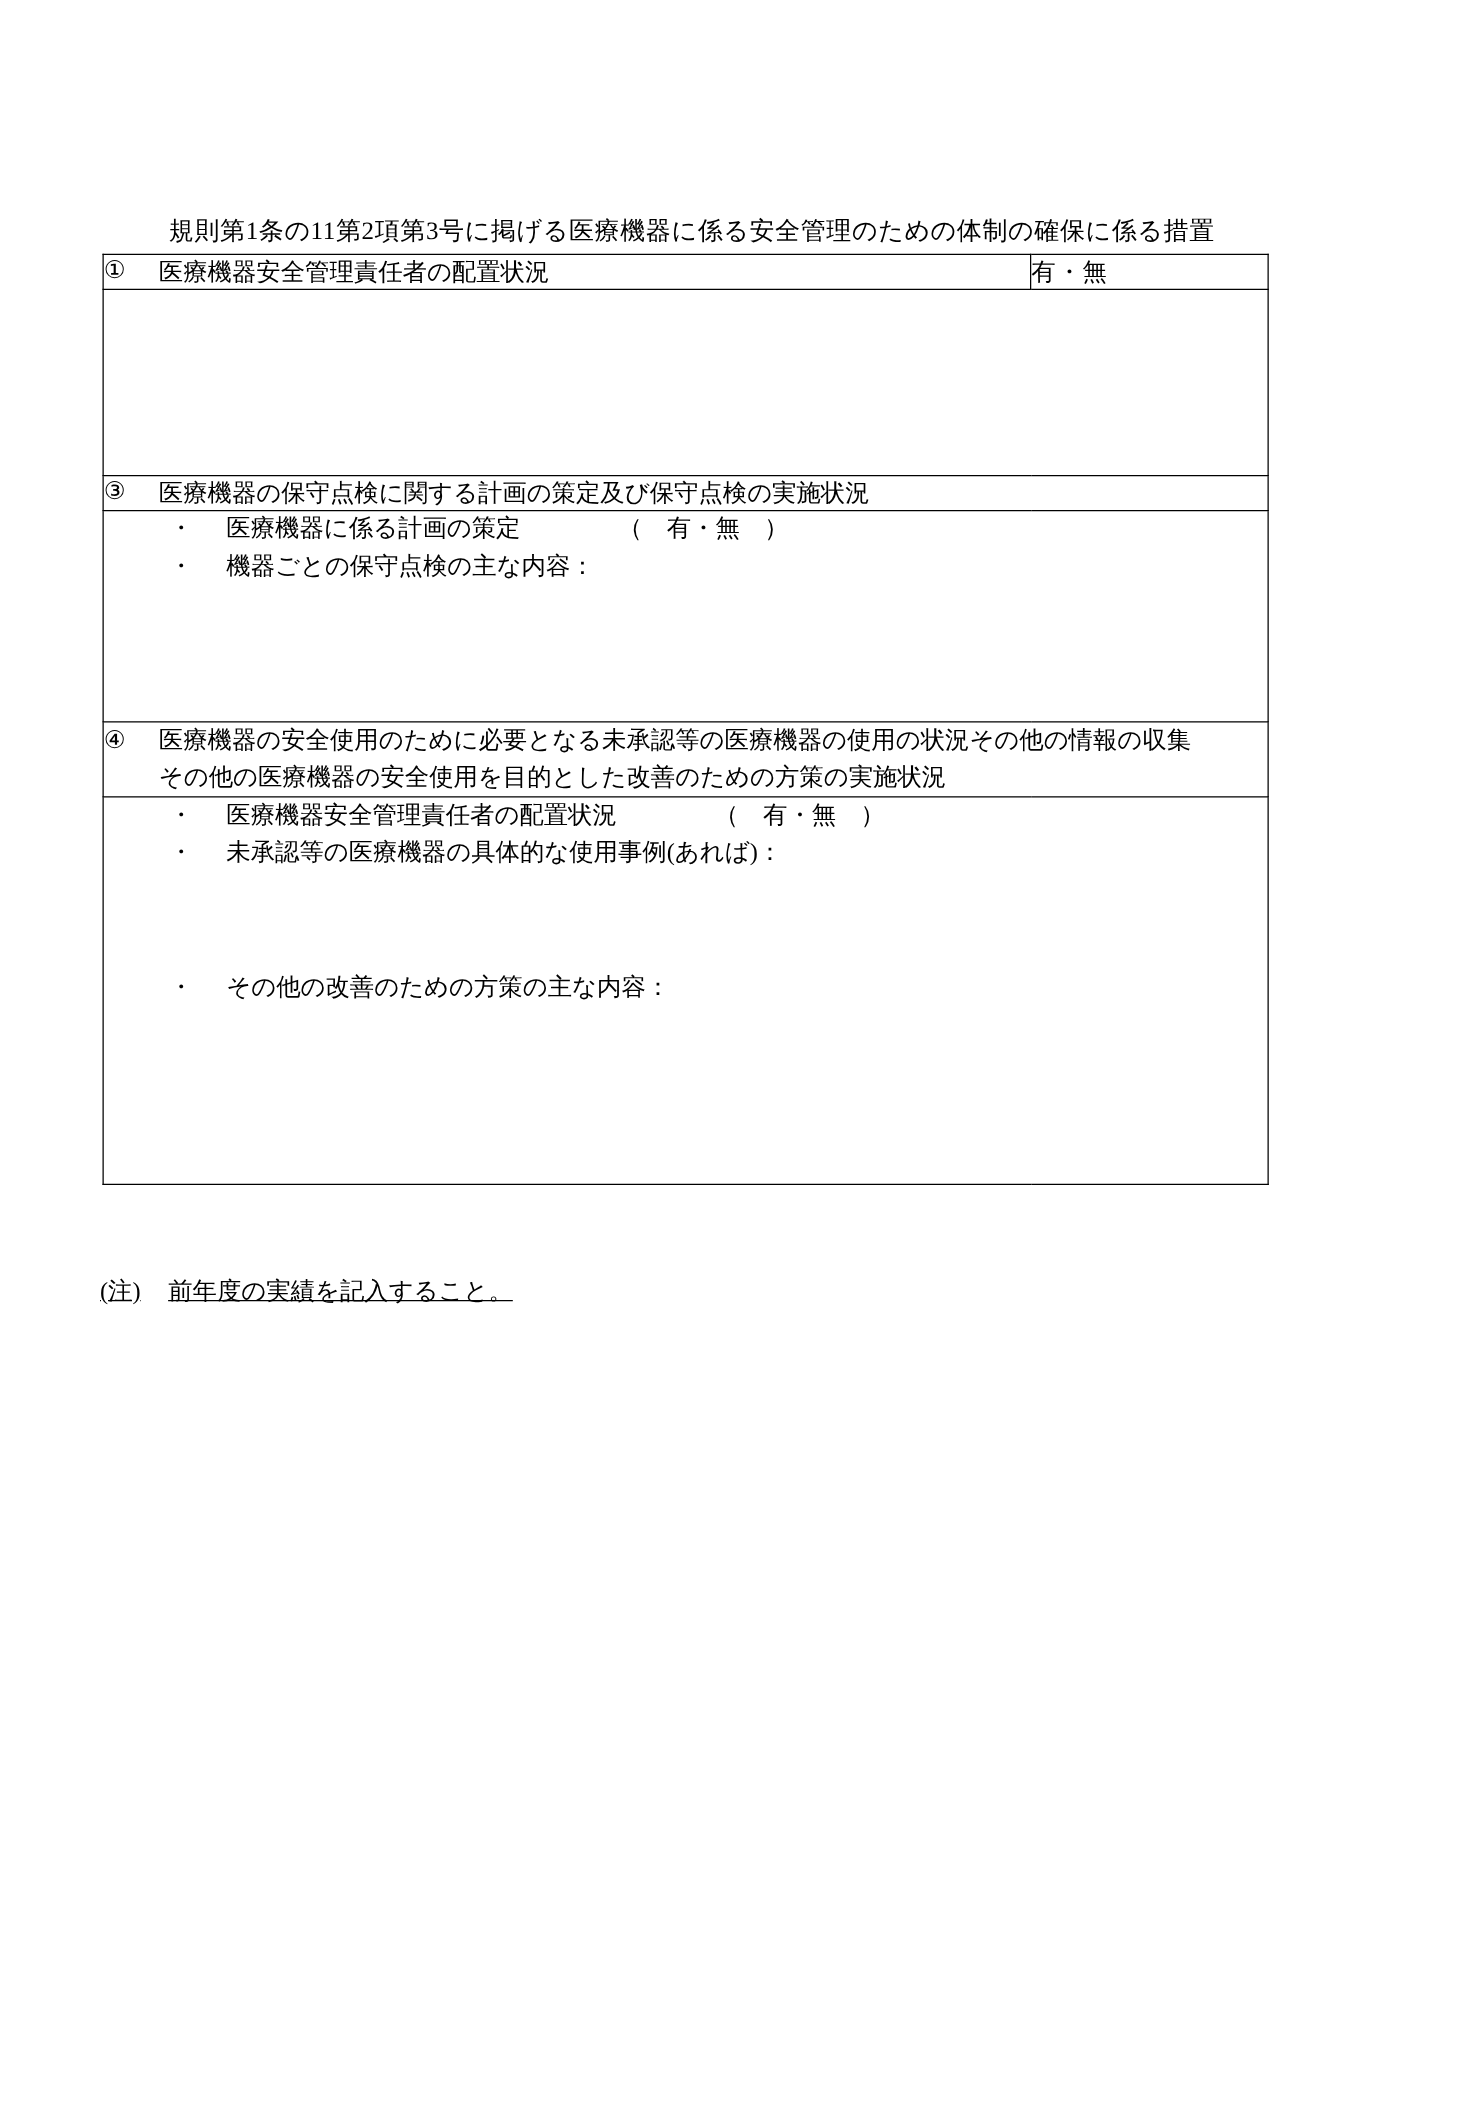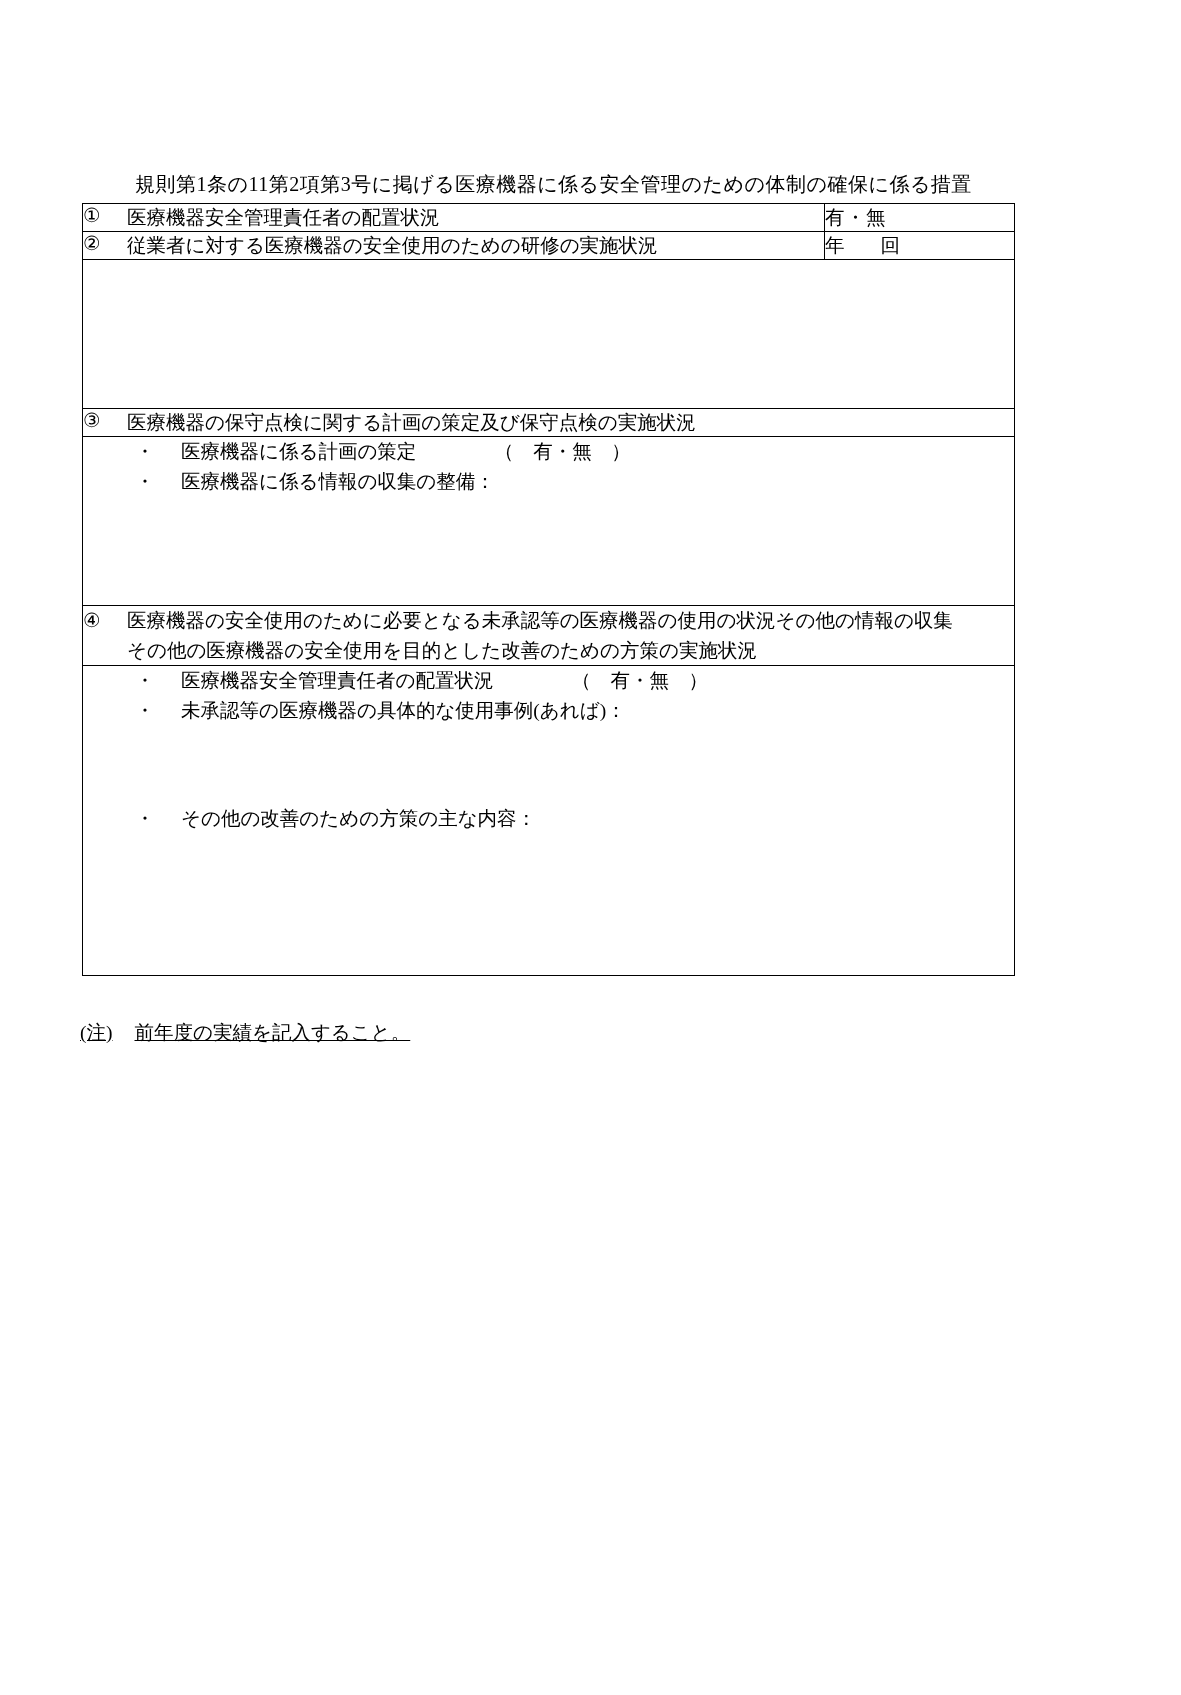--- a/index.html
+++ b/index.html
@@ -119,48 +119,40 @@
 
       <tr>
         <td class="row-label">
           <span class="num">①</span><span class="label-text">医療機器安全管理責任者の配置状況</span>
         </td>
         <td class="right-cell">
           <span class="spaced-nm">有・無</span>
         </td>
       </tr>
 
-      <tr>
-        <td class="row-label">
-          <span class="num">②</span><span class="label-text">従業者に対する医療機器の安全使用のための研修の実施状況</span>
-        </td>
-        <td class="right-cell yr-cell">
-          <span class="y">年</span><span>回</span>
-        </td>
-      </tr>
 
       <tr>
         <td class="bullet-block" colspan="2">
           <div class="blank-1"></div>
         </td>
       </tr>
 
       <tr>
         <td class="row-label" colspan="2">
           <span class="num">③</span><span class="label-text">医療機器の保守点検に関する計画の策定及び保守点検の実施状況</span>
         </td>
       </tr>
 
       <tr>
         <td class="bullet-block" colspan="2">
           <div class="bullet-line">
             <span class="dot">・</span><span>医療機器に係る計画の策定　　　　（　有・無　）</span>
           </div>
           <div class="bullet-line">
-            <span class="dot">・</span><span>医療機器に係る情報の収集の整備：</span>
+            <span class="dot">・</span><span>機器ごとの保守点検の主な内容：</span>
           </div>
           <div class="blank-2"></div>
         </td>
       </tr>
 
       <tr>
         <td class="wrap-label" colspan="2">
           <span class="num">④</span><span class="label-text">医療機器の安全使用のために必要となる未承認等の医療機器の使用の状況その他の情報の収集</span>
           <span class="cont">その他の医療機器の安全使用を目的とした改善のための方策の実施状況</span>
         </td>

